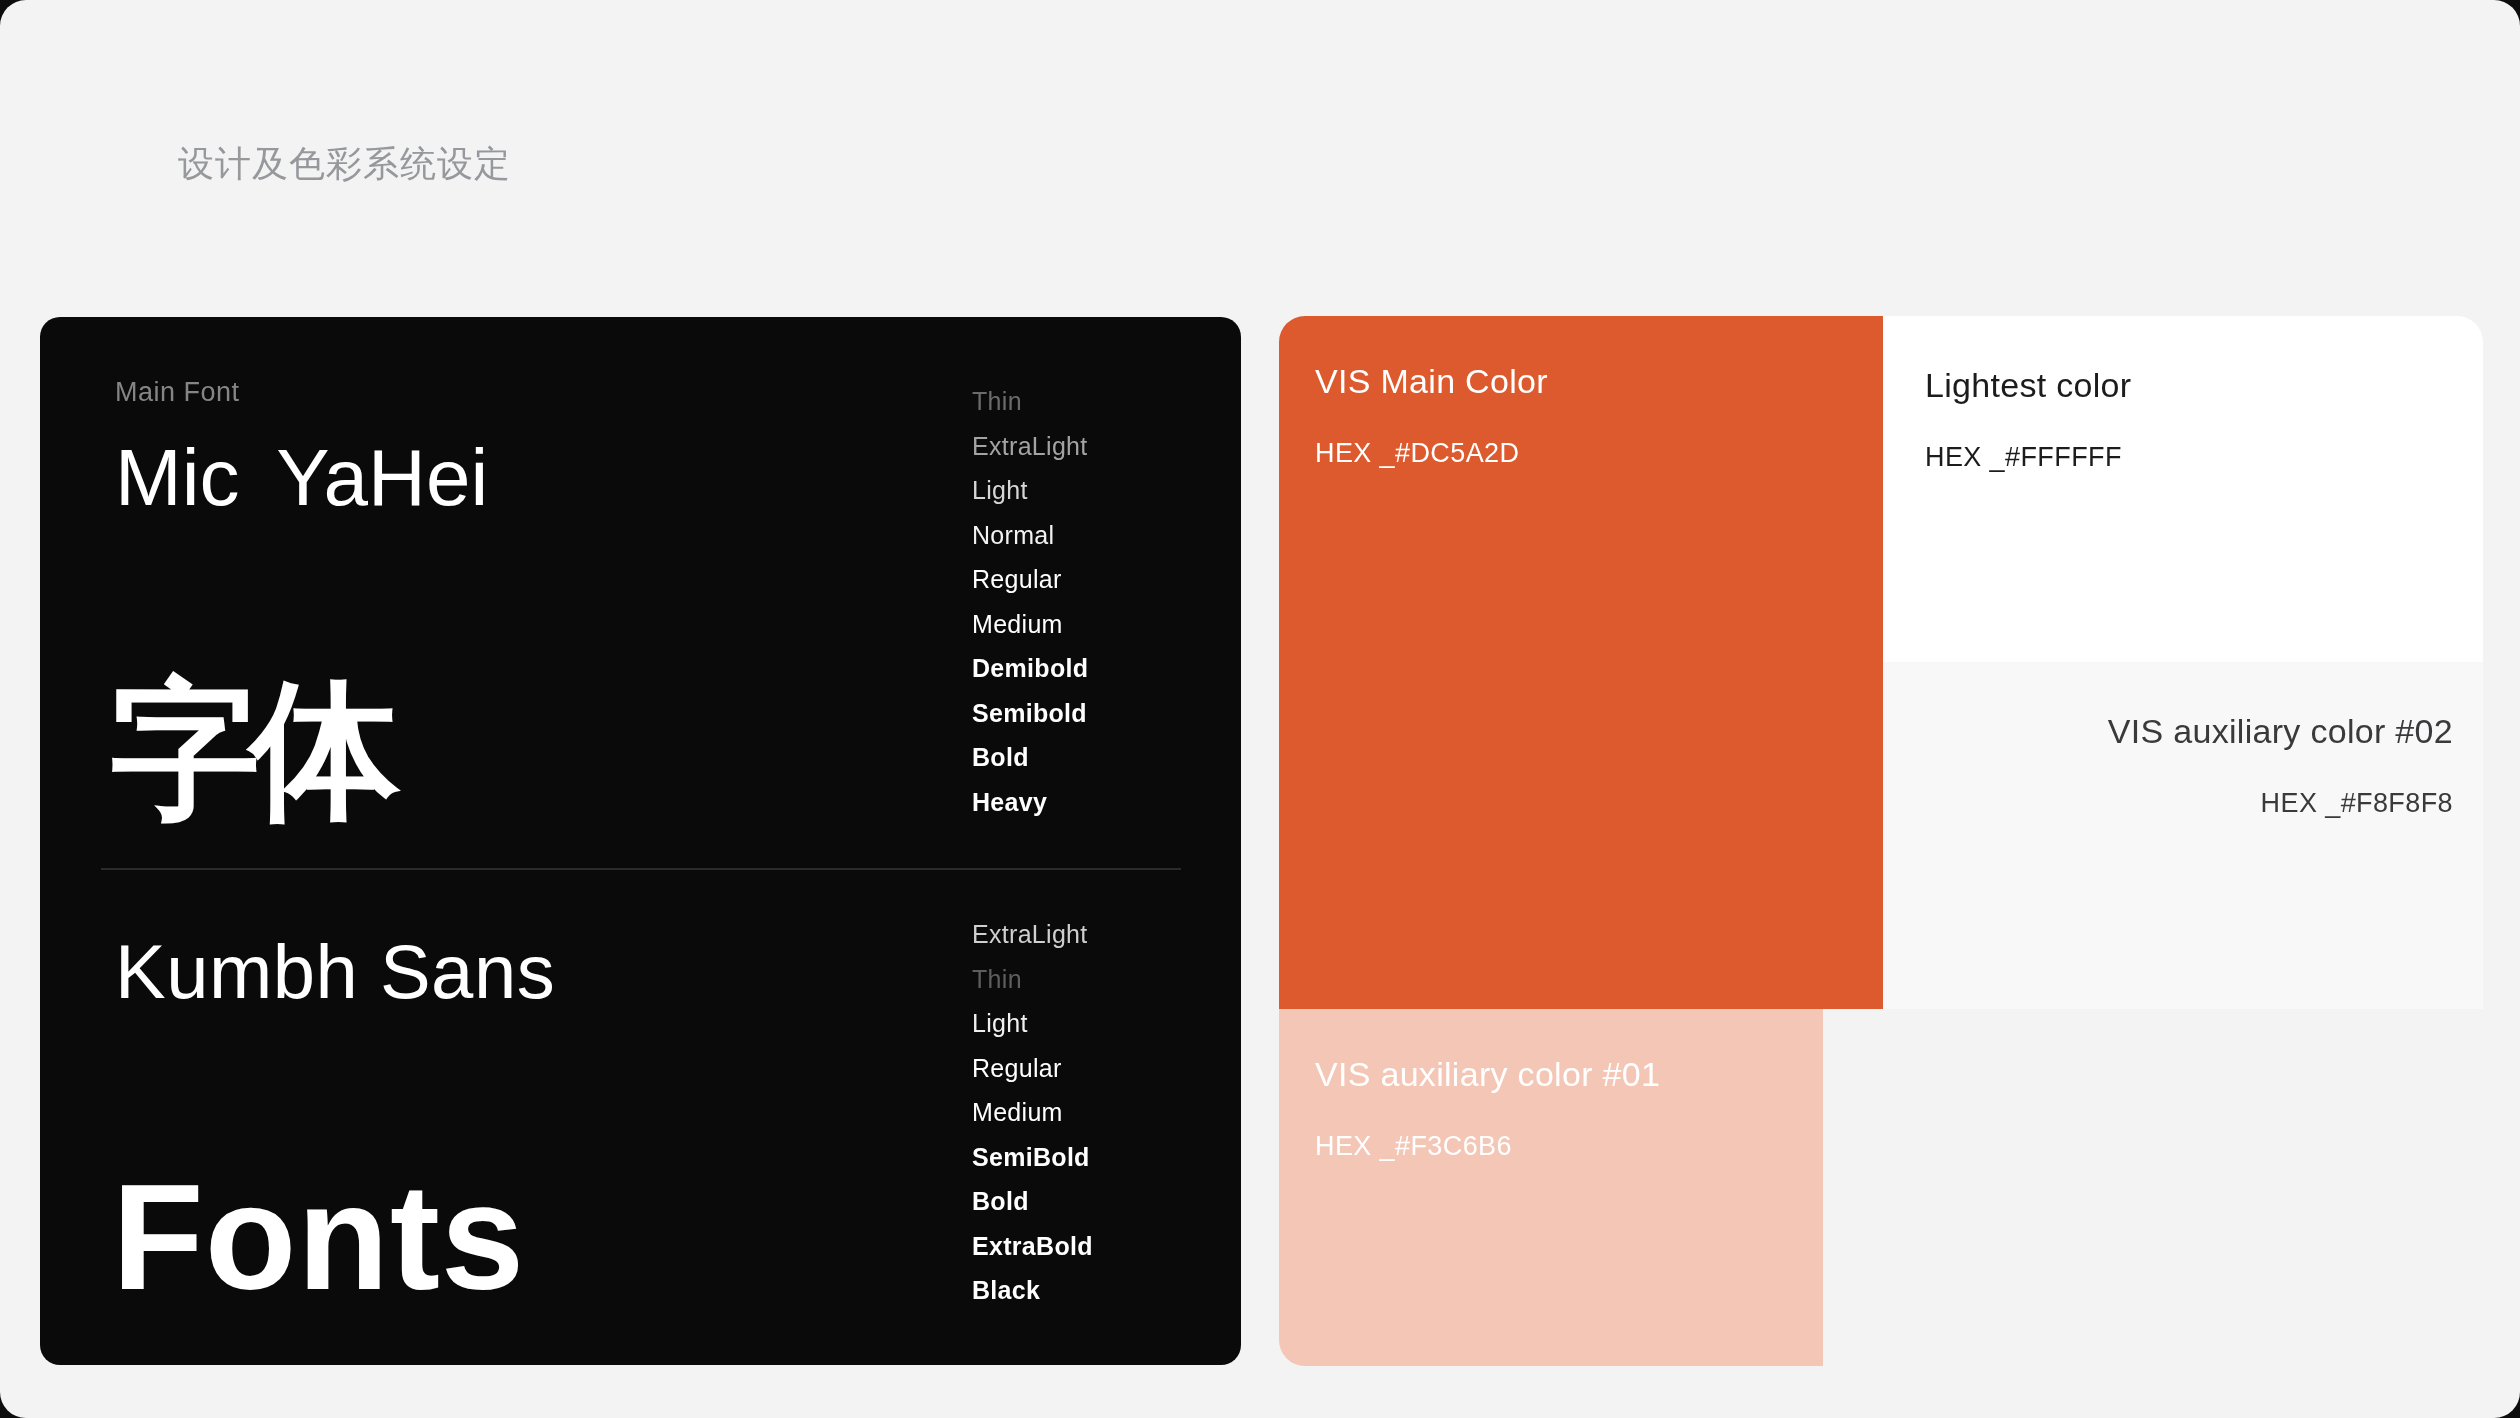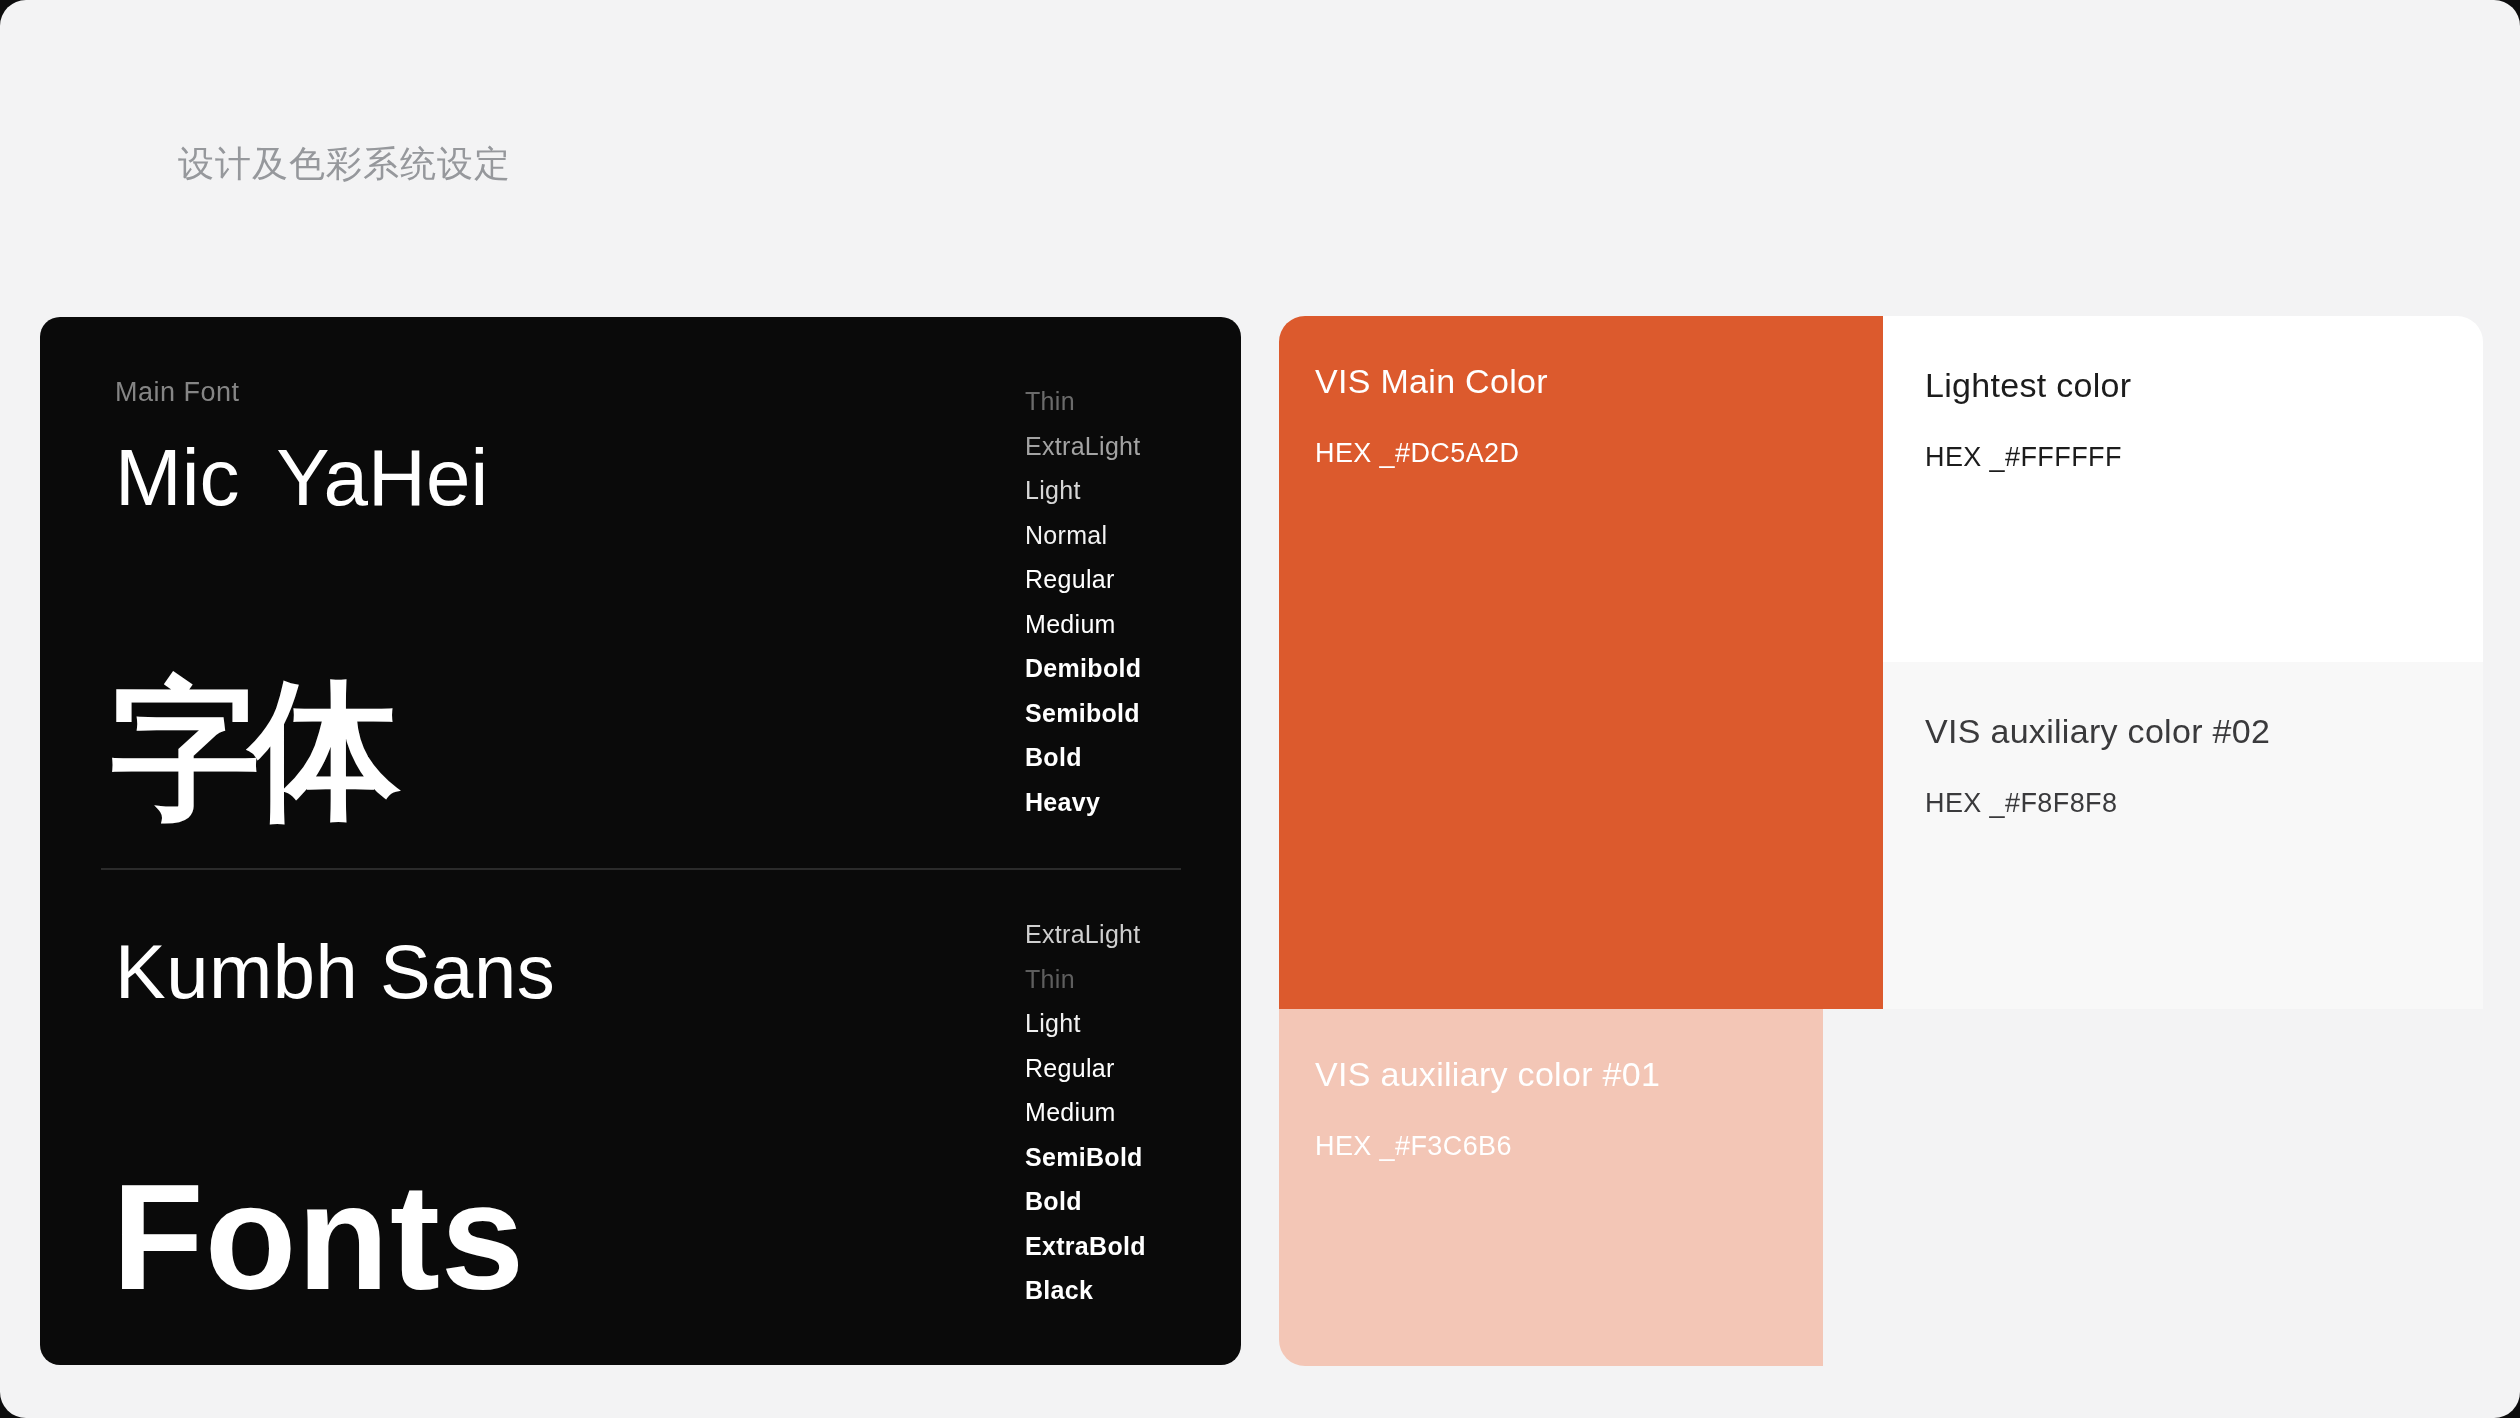--- a/index.html
+++ b/index.html
@@ -38,21 +38,21 @@
   .font-card .secondary-name{
     position:absolute;left:75px;top:611px;font-size:76px;font-weight:300;color:#ffffff;
     letter-spacing:.5px;
   }
   .font-card .secondary-specimen{
     position:absolute;left:72px;top:845px;font-size:150px;font-weight:800;color:#ffffff;
     letter-spacing:1px;line-height:1;
   }
 
   .weights{
-    position:absolute;left:985px;width:230px;margin:0;padding:0;list-style:none;
+    position:absolute;left:932px;width:230px;margin:0;padding:0;list-style:none;
     font-size:25px;line-height:44.5px;letter-spacing:.3px;
   }
   .weights-1{top:62px;}
   .weights-2{top:595px;}
 
   .weights-1 li:nth-child(1){color:#6b6b6b;font-weight:200;}
   .weights-1 li:nth-child(2){color:#a3a3a3;font-weight:200;}
   .weights-1 li:nth-child(3){color:#d6d6d6;font-weight:300;}
   .weights-1 li:nth-child(4){color:#f2f2f2;font-weight:400;}
   .weights-1 li:nth-child(5){color:#ffffff;font-weight:400;}
@@ -74,21 +74,21 @@
 
   
   .swatch{position:absolute;padding:44px 30px 0 36px;}
   .swatch.right-col{padding-left:42px;padding-top:48px;}
   .swatch .card-title{font-size:34px;letter-spacing:.3px;line-height:42px;margin:0;font-weight:400;}
   .swatch .card-hex{font-size:27px;letter-spacing:.4px;margin-top:36px;font-weight:400;}
 
   .swatch-main   {left:1279px;top:316px;width:604px;height:693px;border-radius:26px 0 0 0;}
   .swatch-aux01  {left:1279px;top:1009px;width:544px;height:357px;border-radius:0 0 0 26px;}
   .swatch-lightest{left:1883px;top:316px;width:600px;height:346px;border-radius:0 26px 0 0;}
-  .swatch-aux02  {left:1883px;top:662px;width:600px;height:347px;}
+  .swatch-aux02  {left:1883px;top:662px;width:600px;height:347px;text-align:right;}
   .swatch-darkest{left:1883px;top:1009px;width:600px;height:357px;border-radius:0 0 26px 0;}
 </style>
 </head>
 <body>
 
 <div class="page">
 
   <h1 class="page-title">设计及色彩系统设定</h1>
 
   <section class="font-card">

